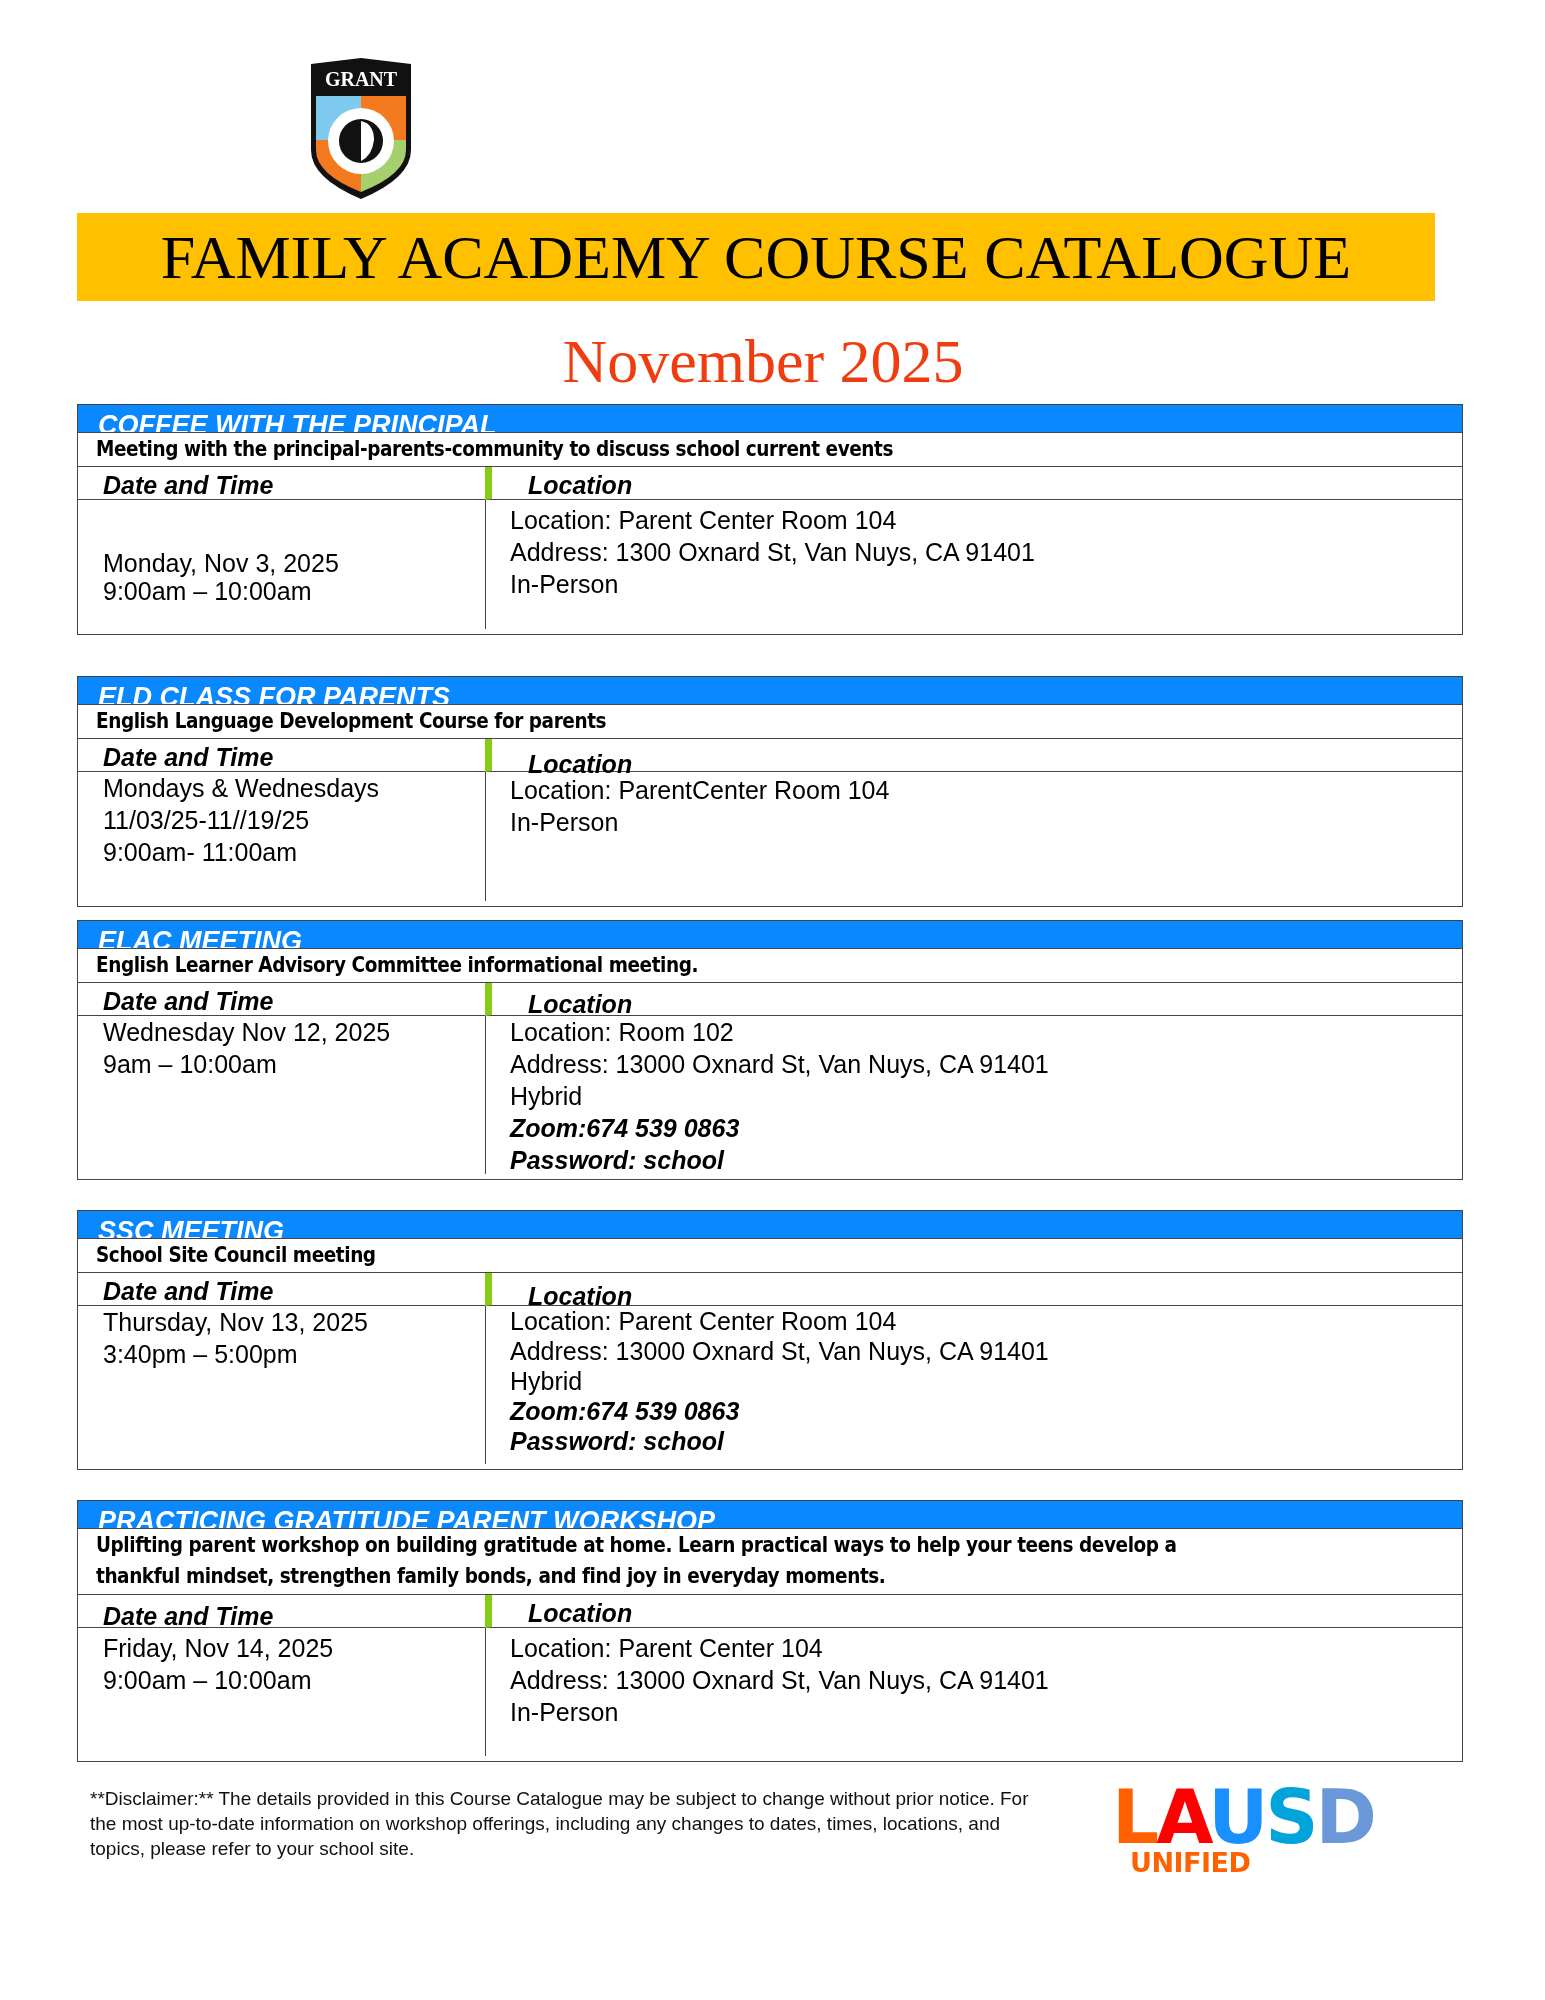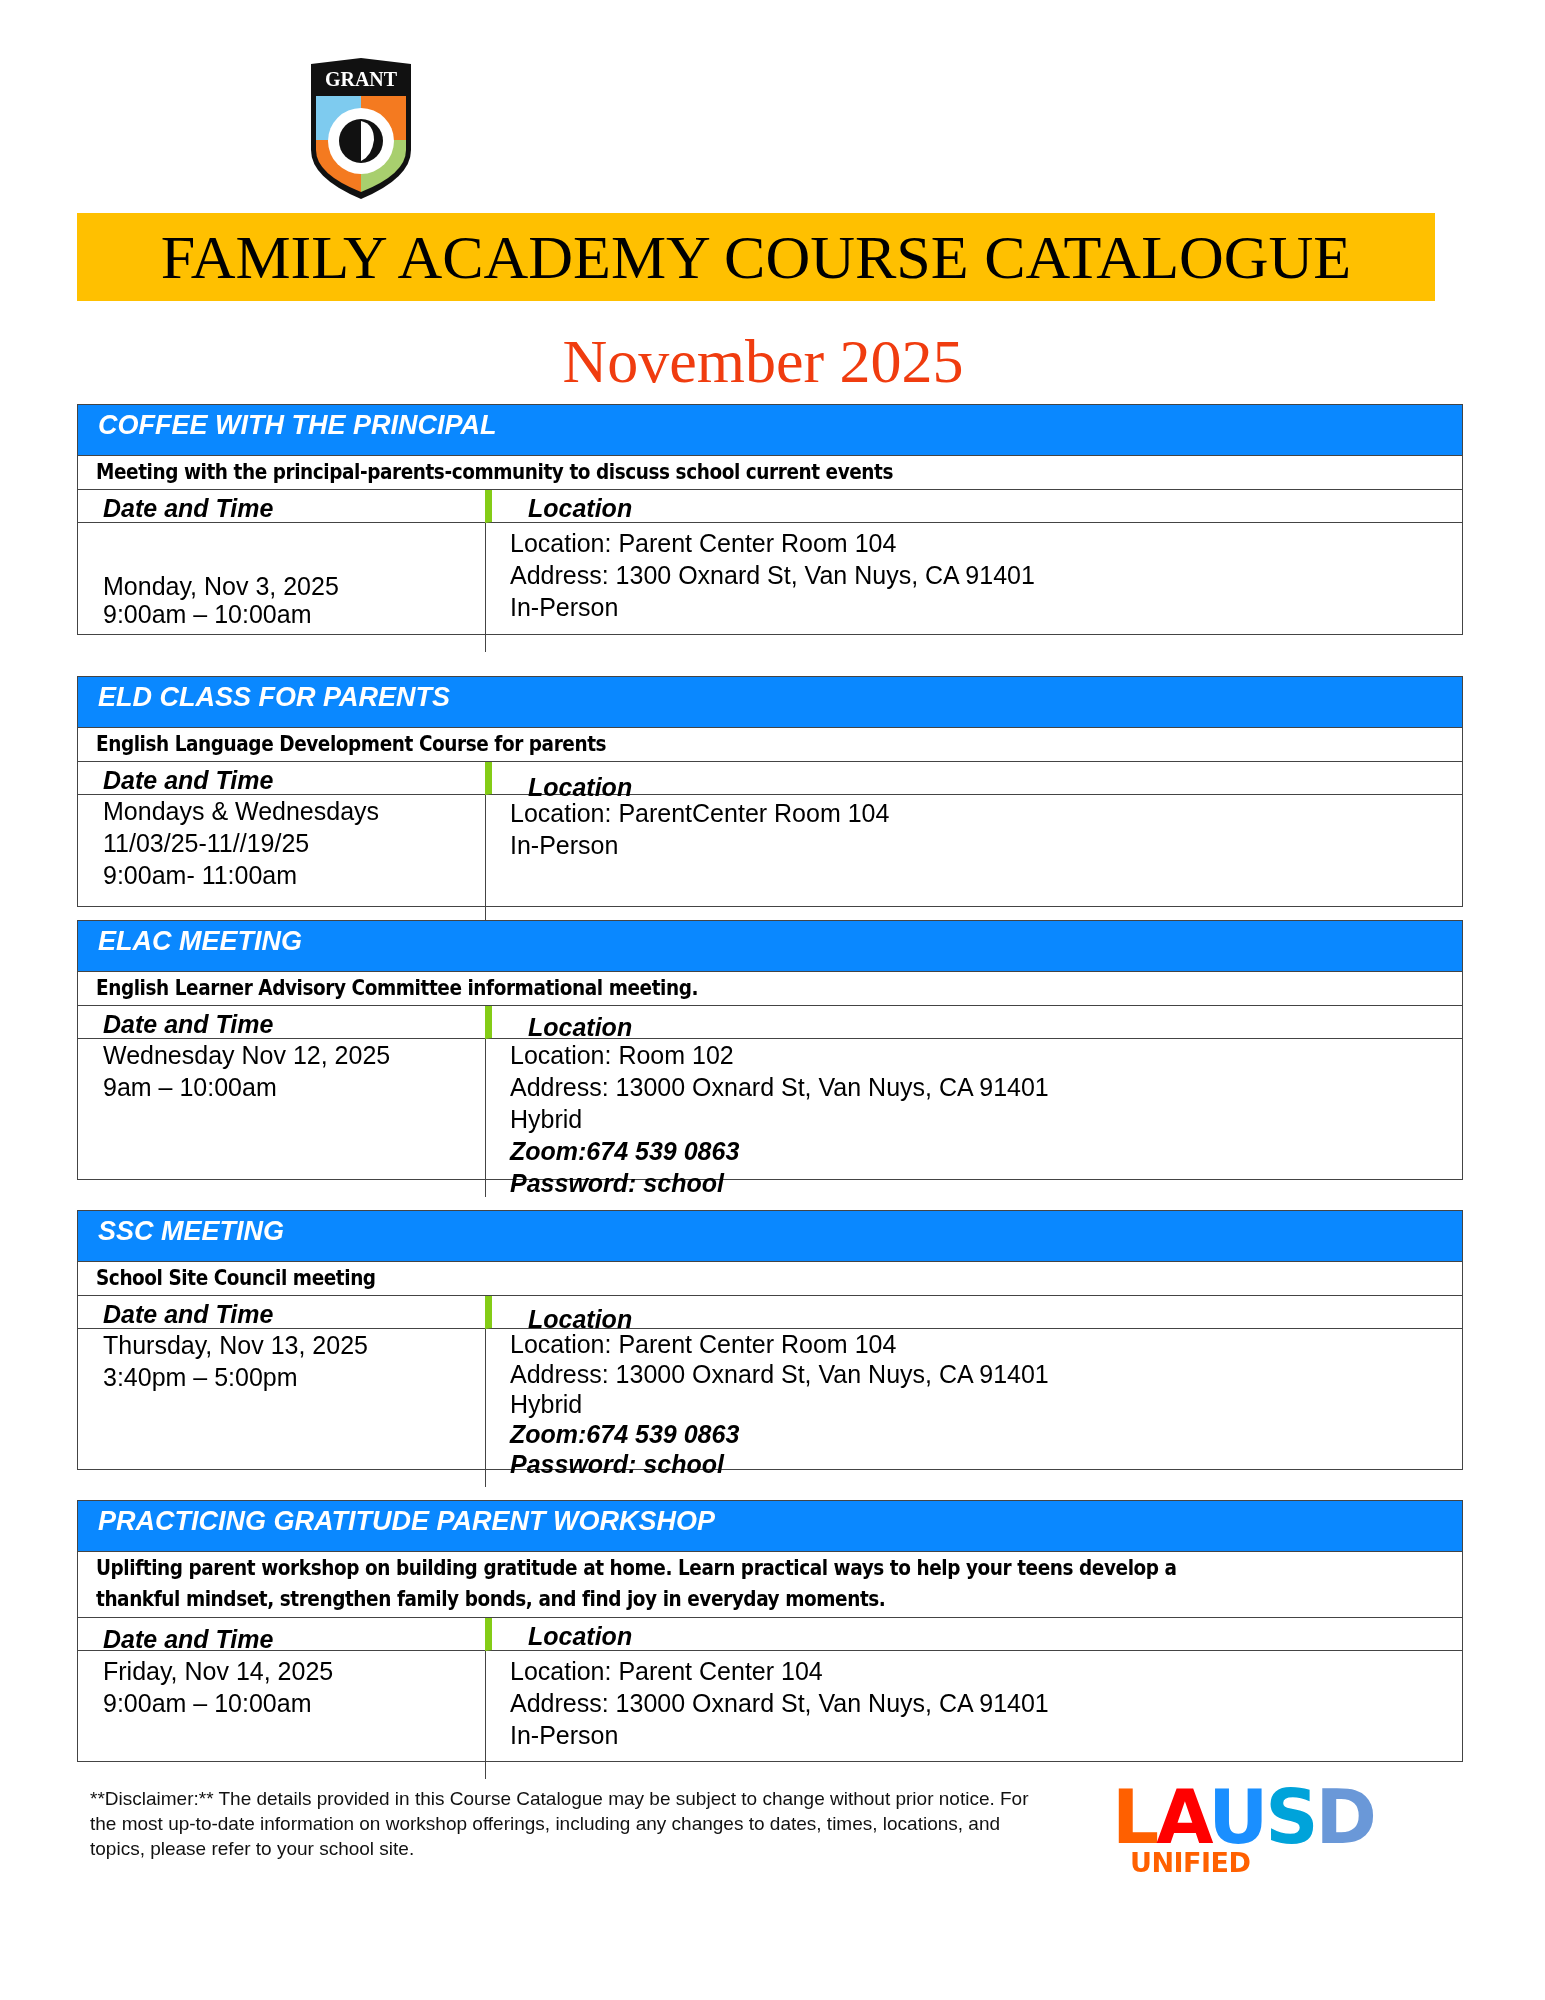--- a/index.html
+++ b/index.html
@@ -9,21 +9,21 @@
   .header { position: absolute; left: 0; top: 0; width: 1545px; height: 210px; }
   .crest { position: absolute; left: 308px; top: 58px; width: 106px; height: 142px; }
   .school-name { position: absolute; left: 498px; top: 56px; font-family: "DejaVu Sans", sans-serif; font-weight: 300; font-size: 62px; letter-spacing: 4px; color: #111; white-space: nowrap; }
 
   .banner { position: absolute; left: 77px; top: 213px; width: 1358px; height: 88px; background: #FFC000; display: flex; align-items: center; justify-content: center; }
   .banner-title { font-family: "Liberation Serif", serif; font-size: 62px; color: #000; white-space: nowrap; letter-spacing: 0px; }
 
   .month { position: absolute; left: 0; top: 326px; width: 1526px; text-align: center; font-family: "Liberation Serif", serif; font-size: 62px; color: #F03C0F; }
 
   .course { position: absolute; left: 77px; width: 1386px; border: 1px solid #444; }
-  .course-title { background: #0A88FF; color: #fff; font-style: italic; font-weight: bold; font-size: 27px; padding: 4px 0 0 20px; height: 51px; line-height: 32px; border-bottom: 1px solid #444; white-space: nowrap; overflow: hidden; }
+  .course-title { background: #0A88FF; color: #fff; font-style: italic; font-weight: bold; font-size: 27px; padding: 4px 0 0 20px; height: 28px; line-height: 32px; border-bottom: 1px solid #444; white-space: nowrap; overflow: hidden; }
   .course-desc { font-family: "DejaVu Sans", sans-serif; font-weight: bold; font-size: 21px; padding: 1px 0 2px 18px; border-bottom: 1px solid #444; line-height: 30px; letter-spacing: -0.5px; transform-origin: left; }
   .course-desc span { display: inline-block; transform: scaleX(0.88); transform-origin: left; white-space: nowrap; }
   .grid { display: grid; grid-template-columns: 407px 1fr; }
   .cell-head { font-style: italic; font-weight: bold; font-size: 25px; padding: 3px 0 0 25px; height: 33px; line-height: 30px; border-bottom: 1px solid #444; }
   .cell-head.loc { border-left: 7px solid #84cc16; padding-left: 36px; }
   .cell-body { font-size: 25px; line-height: 32px; padding: 4px 0 10px 25px; }
   .cell-body.loc { border-left: 1px solid #444; padding-left: 24px; }
   .cell-body div { white-space: nowrap; }
   .bi { font-style: italic; font-weight: bold; }
 

